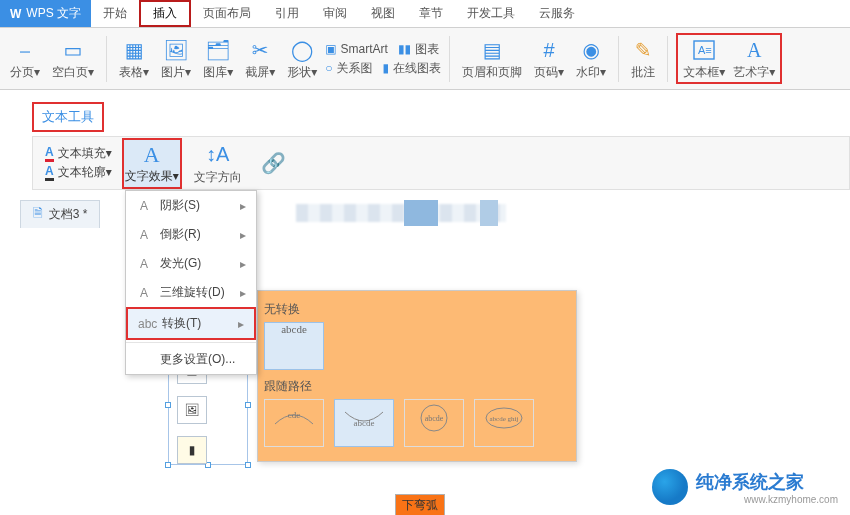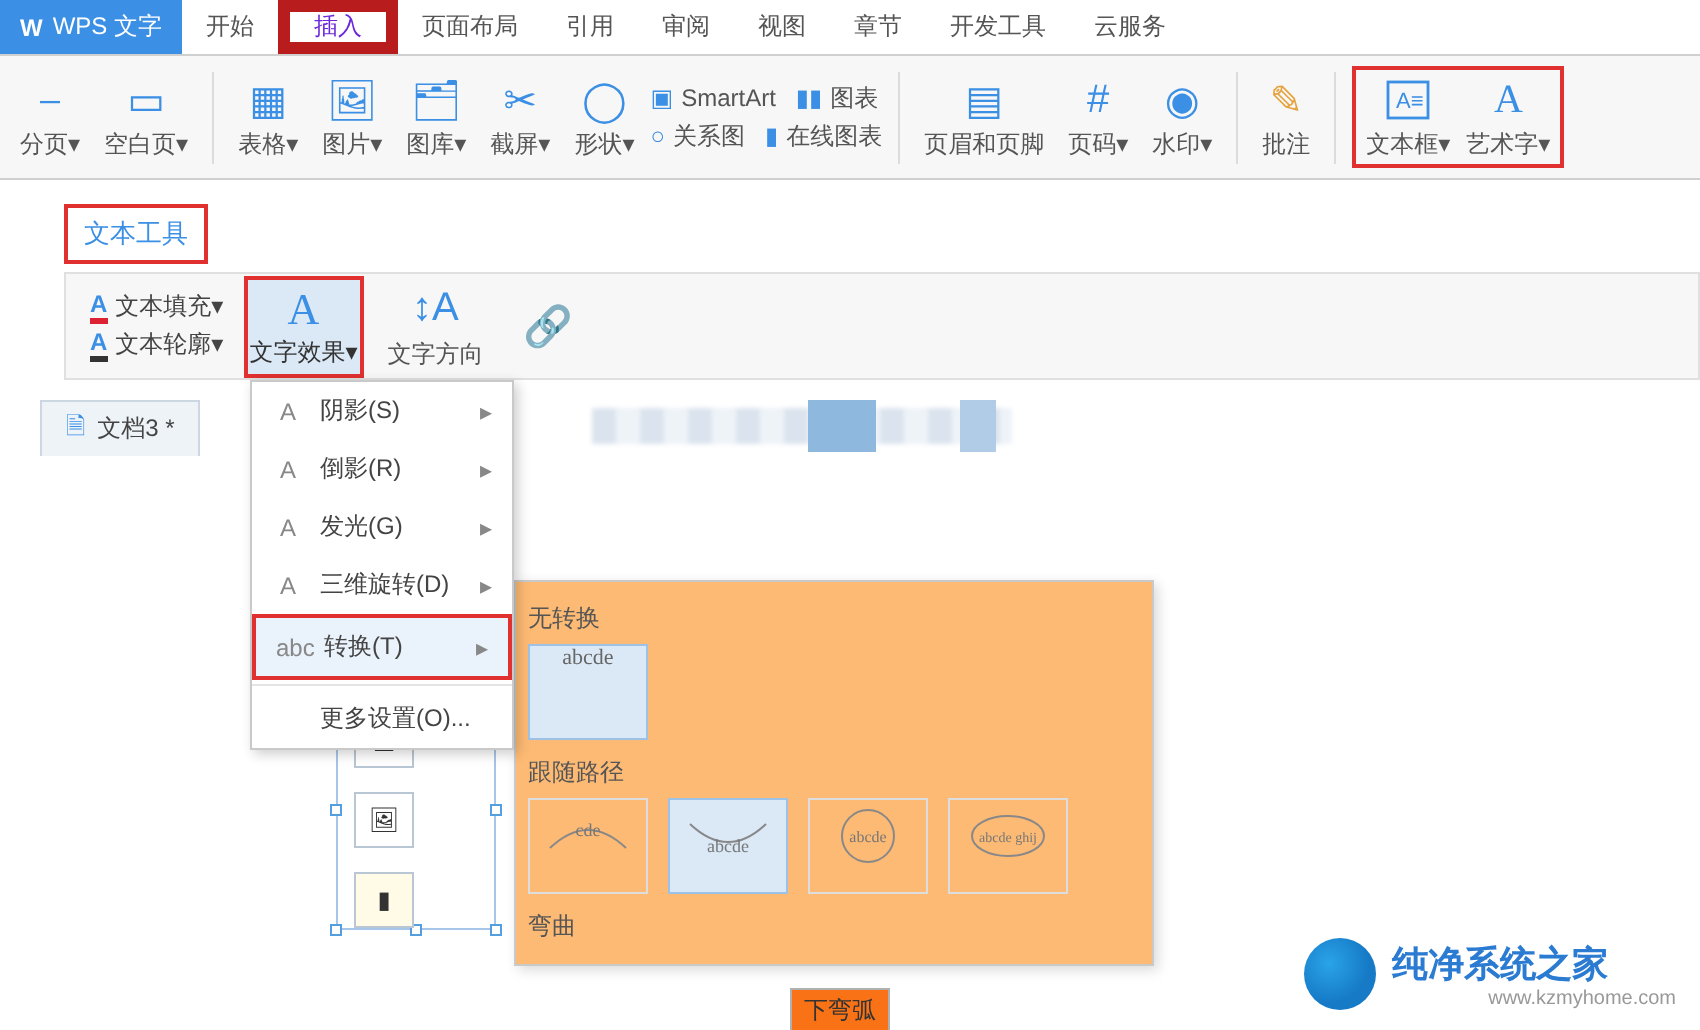--- a/index.html
+++ b/index.html
@@ -32,22 +32,22 @@
     font-weight: bold;
   }
   .tab {
     padding: 0 12px;
     display: flex;
     align-items: center;
     color: #555;
     cursor: pointer;
   }
   .tab.marked {
-    border: 6px solid #b91c1c;
-    color: #6d28d9;
+    border: 2px solid #b91c1c;
+    color: #000000;
   }
   .ribbon {
     height: 62px;
     background: #f7f7f7;
     border-bottom: 1px solid #d0d0d0;
     display: flex;
     align-items: center;
     padding: 2px 6px;
     gap: 4px;
   }
@@ -382,21 +382,20 @@
           <text x="25" y="21" font-size="8" fill="#777" text-anchor="middle">abcde</text>
         </svg>
     </div>
     <div class="opt">
       <svg width="50" height="36">
           <ellipse cx="25" cy="18" rx="18" ry="10" stroke="#888" fill="none"></ellipse>
           <text x="25" y="21" font-size="7" fill="#777" text-anchor="middle">abcde ghij</text>
         </svg>
     </div>
   </div>
-  <div class="sect">弯曲</div>
 </div>
 
 <div class="tooltip">下弯弧</div>
 
 <div class="canvas">
   <span class="rotate-handle">⟳</span>
   <div class="tb-frame">
     <div class="h" style="left:-4px;top:-4px;"></div>
     <div class="h" style="right:-4px;top:-4px;"></div>
     <div class="h" style="left:-4px;bottom:-4px;"></div>

